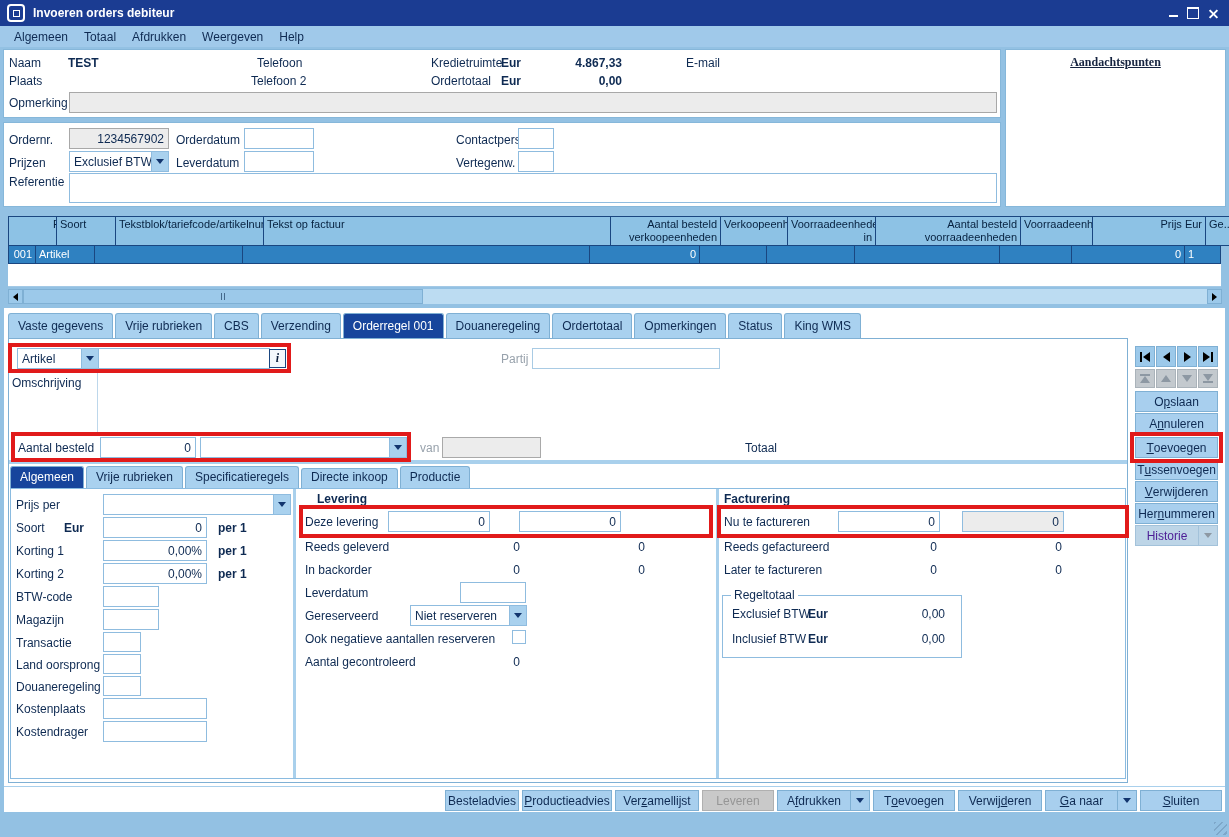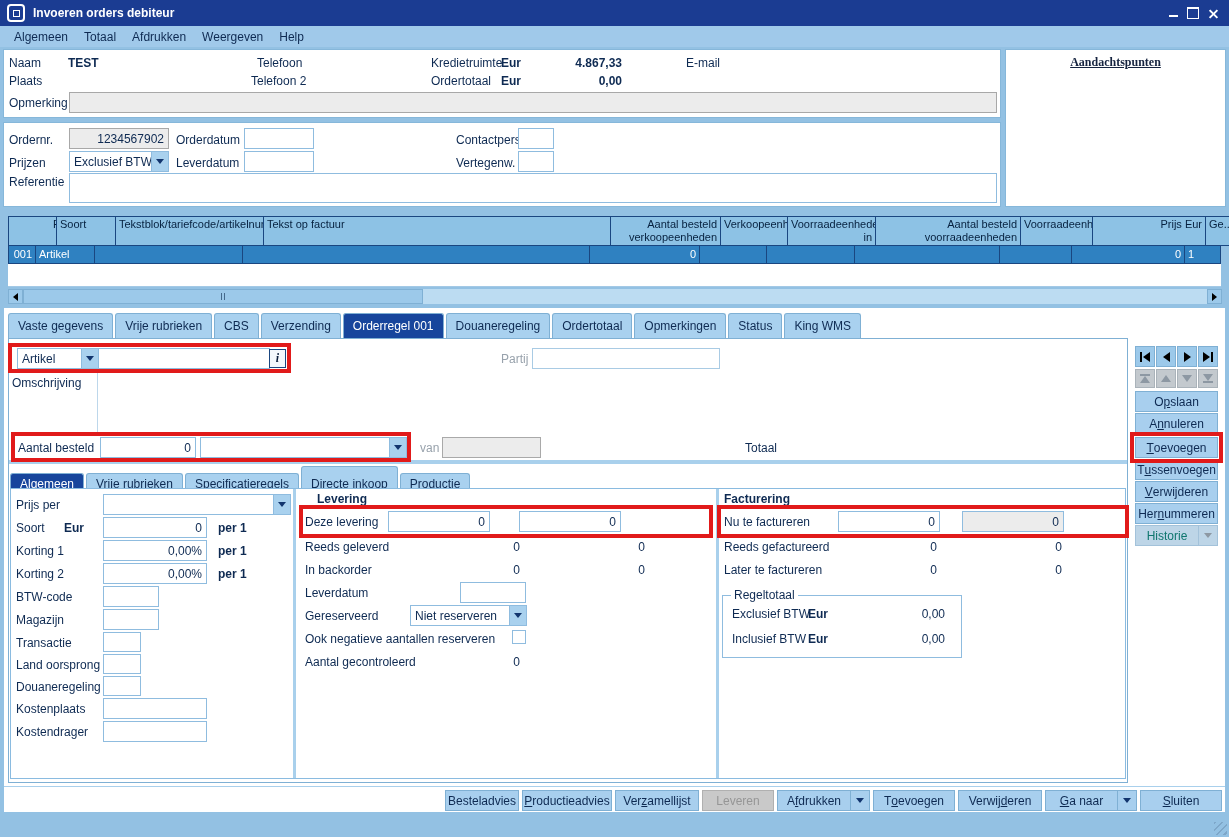--- a/index.html
+++ b/index.html
@@ -219,21 +219,21 @@
         <i class="tri-d"></i>
       </span>
   </div>
   <div class="hl" style="left:11px;top:432px;width:400px;height:30px;"></div>
   <span class="lbl gray" style="left:420px;top:441px;">van</span>
   <div class="fld ro" style="left:442px;top:437px;width:99px;height:21px;border-color:#a9a9a9;"></div>
   <span class="lbl" style="left:745px;top:441px;">Totaal</span>
   <div class="abs" style="left:9px;top:460px;width:1118px;height:4px;background:#a9d0ec;"></div>
 
   <div class="tabs" style="left:10px;top:466px;">
-    <span class="tab active" style="padding:3px 9px 4px;">Algemeen</span><span class="tab" style="padding:3px 9px 4px;">Vrije rubrieken</span><span class="tab" style="padding:3px 9px 4px;">Specificatieregels</span><span class="tab" style="padding:10px 9px 4px;text-align:center;">Directe inkoop</span><span class="tab" style="padding:3px 9px 4px;">Productie</span>
+    <span class="tab active" style="padding:3px 9px 4px;">Algemeen</span><span class="tab" style="padding:3px 9px 4px;">Vrije rubrieken</span><span class="tab" style="padding:3px 9px 4px;">Specificatieregels</span><span class="tab" style="padding:1px 9px 4px;text-align:center;">Directe inkoop</span><span class="tab" style="padding:3px 9px 4px;">Productie</span>
   </div>
   <div class="abs" style="left:10px;top:488px;width:1116px;height:291px;background:#fff;border:1px solid #8abbe0;box-sizing:border-box;"></div>
   <div class="vdiv" style="left:293px;top:489px;height:289px;"></div>
   <div class="vdiv" style="left:716px;top:489px;height:289px;"></div>
 
   <span class="lbl" style="left:16px;top:498px;">Prijs per</span>
   <div class="combo" style="left:103px;top:494px;width:188px;height:21px;">
     <span class="cval"></span>
     <span class="dd">
         <i class="tri-d"></i>
@@ -339,21 +339,21 @@
       <span class="hbar-g"></span>
   </div>
   <div class="btn" style="left:1135px;top:391px;width:83px;height:21px;">O<u>p</u>slaan</div>
   <div class="btn" style="left:1135px;top:413px;width:83px;height:21px;">A<u>n</u>nuleren</div>
   <div class="btn" style="left:1135px;top:437px;width:83px;height:21px;"><u>T</u>oevoegen</div>
   <div class="hl" style="left:1130px;top:432px;width:93px;height:31px;"></div>
   <div class="btn" style="left:1135px;top:459px;width:83px;height:21px;">T<u>u</u>ssenvoegen</div>
   <div class="btn" style="left:1135px;top:481px;width:83px;height:21px;"><u>V</u>erwijderen</div>
   <div class="btn" style="left:1135px;top:503px;width:83px;height:21px;">Her<u>n</u>ummeren</div>
   <div class="split" style="left:1135px;top:525px;width:83px;height:21px;">
-    <span class="main disblue" style="background:#bdd5e7;border-color:#a3c2da;color:#0f766e;">Historie</span>
+    <span class="main disblue" style="background:#bdd5e7;border-color:#a3c2da;color:#4c1d95;">Historie</span>
     <span class="arrow" style="background:#bdd5e7;border-color:#a3c2da;">
       <i class="tri-d gray"></i>
     </span>
   </div>
 
   <div class="abs" style="left:4px;top:786px;width:1221px;height:1px;background:#a9d0ec;"></div>
   <div class="abs" style="left:0;top:790px;width:1222px;height:21px;display:flex;justify-content:flex-end;gap:3px;">
     <div class="btn" style="position:relative;width:74px;height:21px;">Besteladvies</div>
     <div class="btn" style="position:relative;width:90px;height:21px;"><u>P</u>roductieadvies</div>
     <div class="btn" style="position:relative;width:84px;height:21px;">Ver<u>z</u>amellijst</div>

